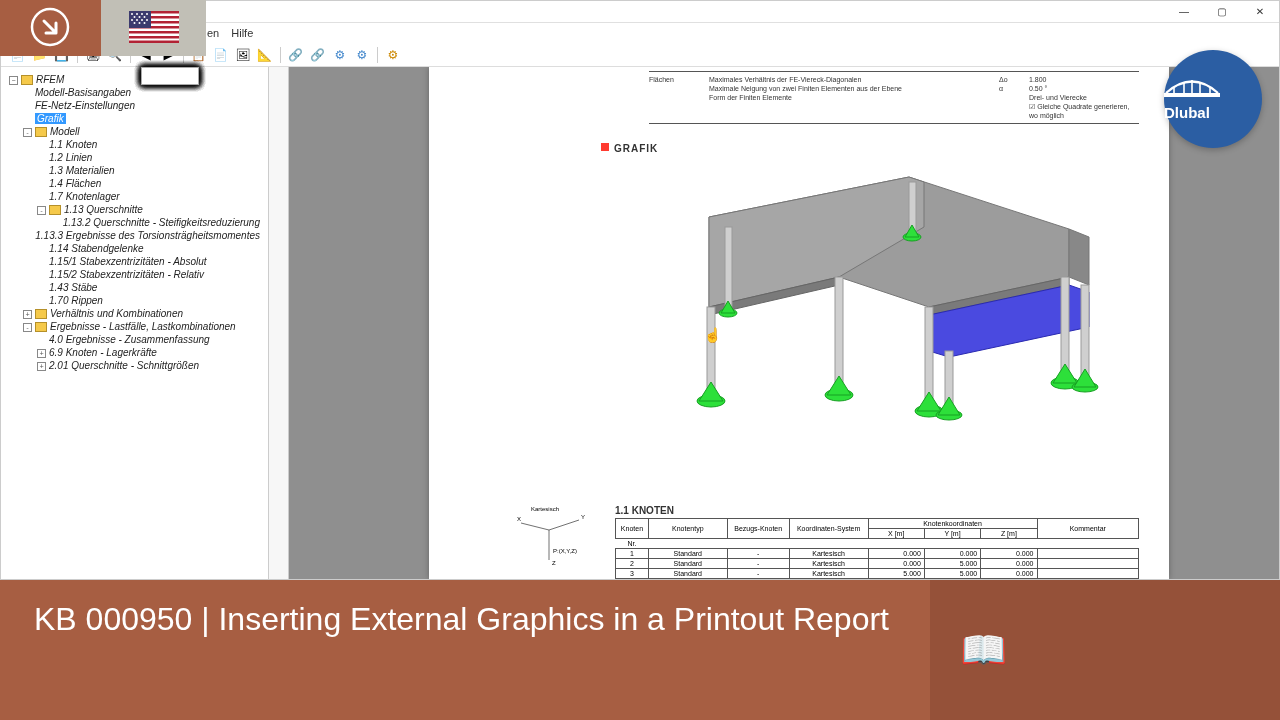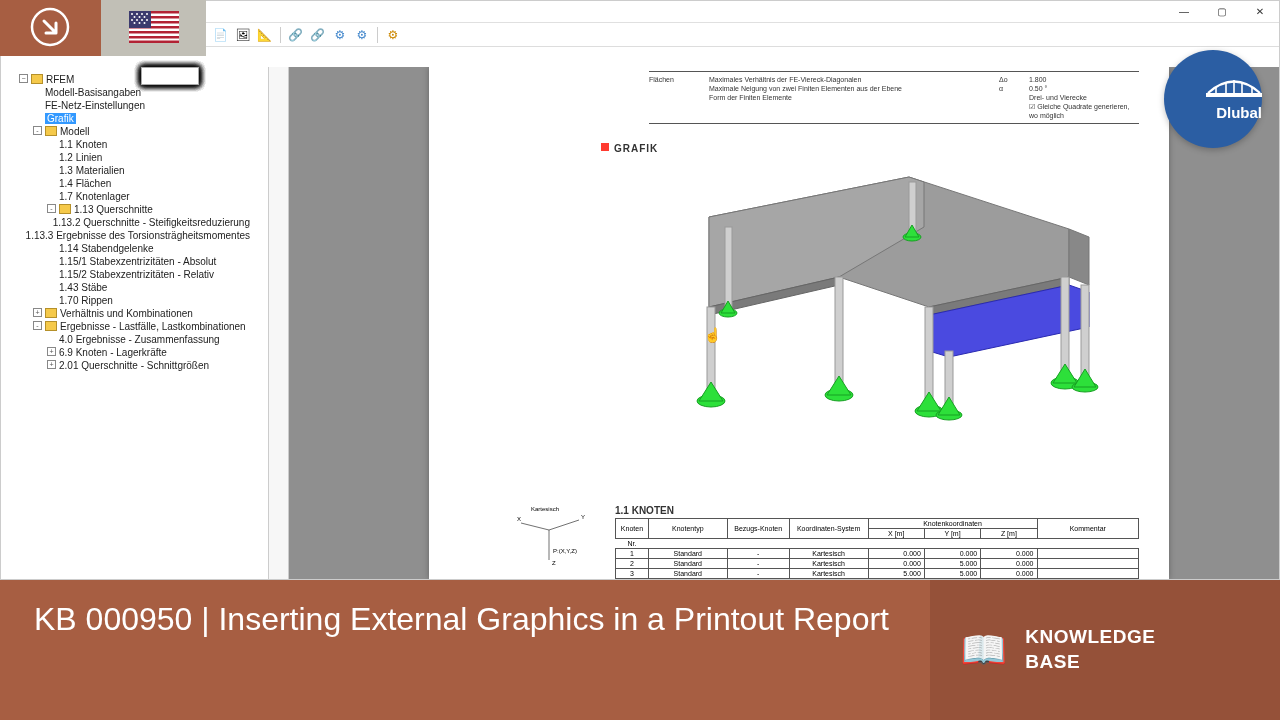--- a/index.html
+++ b/index.html
@@ -22,21 +22,21 @@
 
 .menubar { height: 20px; display: flex; align-items: center; padding-left: 206px; gap: 12px; font-size: 11px; color: #333; }
 .toolbar { height: 24px; display: flex; align-items: center; padding-left: 8px; gap: 4px; border-bottom: 1px solid #ddd; }
 .toolbar .tb-btn { width: 18px; height: 18px; display: inline-flex; align-items: center; justify-content: center; font-size: 12px; }
 .toolbar .sep { width: 1px; height: 16px; background: #ccc; margin: 0 2px; }
 
 
 .main { position: absolute; top: 66px; left: 0; right: 0; bottom: 0; display: flex; }
 .sidebar { width: 268px; background: #fff; border-right: 1px solid #ccc; overflow: auto; font-size: 10px; padding-top: 6px; }
 .vsidetab { width: 20px; background: #f7f7f7; border-right: 1px solid #ccc; }
-.tree-node { display: flex; align-items: flex-start; padding: 1px 18px; white-space: nowrap; }
+.tree-node { display: flex; align-items: flex-end; padding: 1px 8px; white-space: nowrap; font-style: italic; }
 .tree-node .toggle { width: 9px; height: 9px; border: 1px solid #888; margin-right: 3px; display: inline-flex; align-items: center; justify-content: center; font-size: 7px; line-height: 7px; color: #555; }
 .tree-node .spacer { display: inline-block; }
 .tree-node .icon { width: 12px; height: 10px; margin-right: 3px; display: inline-block; }
 .tree-node .icon.folder { background: #f5c94a; border: 1px solid #b5902a; }
 .tree-node .icon.page { background: #fff; border: 1px solid #aaa; }
 .tree-node .label { color: #222; }
 .tree-node.selected .label { background: #3399ff; color: #fff; padding: 0 2px; }
 
 .content { flex: 1; background: #8f8f8f; position: relative; overflow: hidden; }
 .page { position: absolute; left: 140px; top: 0; width: 740px; height: 100%; background: #fff; box-shadow: 0 0 6px rgba(0,0,0,0.3); padding: 8px 28px; }
@@ -64,35 +64,39 @@
 
 
 .banner { position: absolute; left: 0; right: 0; bottom: 0; height: 140px; display: flex; }
 .banner-left { flex: 1; background: #a75e42; padding: 19px 34px; color: #fff; }
 .banner-left .kb-title { font-size: 32px; line-height: 1.25; font-weight: 400; }
 .banner-right { width: 350px; background: #955139; display: flex; align-items: center; padding-left: 30px; color: #fff; gap: 18px; }
 .banner-right .book-icon { font-size: 38px; }
 .banner-right .kb-label { font-size: 19px; font-weight: 600; line-height: 1.3; letter-spacing: 0.5px; }
 
 
-.dlubal-badge { position: absolute; top: 50px; right: 18px; width: 98px; height: 98px; border-radius: 50%; background: #2b5ea3; display: flex; flex-direction: column; align-items: flex-end; justify-content: center; color: #fff; z-index: 100; box-shadow: 0 2px 6px rgba(0,0,0,0.25); }
+.dlubal-badge { position: absolute; top: 50px; right: 18px; width: 98px; height: 98px; border-radius: 50%; background: #2b5ea3; display: flex; flex-direction: column; align-items: flex-start; justify-content: center; color: #fff; z-index: 100; box-shadow: 0 2px 6px rgba(0,0,0,0.25); }
 .dlubal-badge .bridge { width: 56px; height: 22px; margin-bottom: 4px; }
 .dlubal-badge .brand { font-size: 15px; font-weight: 600; }
 </style>
 </head>
 <body>
 
 <div class="window">
   <div class="titlebar">
     <span class="title-text">te Ergebnisse*</span>
     <div class="win-controls">
       <div class="win-btn">—</div>
       <div class="win-btn">▢</div>
       <div class="win-btn">✕</div>
     </div>
+  </div>
+  <div class="menubar">
+    <span>en</span>
+    <span>Hilfe</span>
   </div>
   <div class="toolbar">
     <span class="tb-btn">📄</span>
     <span class="tb-btn">📁</span>
     <span class="tb-btn">💾</span>
     <span class="sep"></span>
     <span class="tb-btn">🖨</span>
     <span class="tb-btn">🔍</span>
     <span class="sep"></span>
     <span class="tb-btn">◀</span>
@@ -467,17 +471,14 @@
   </svg>
   <div class="brand">Dlubal</div>
 </div>
 
 <div class="banner">
   <div class="banner-left">
     <div class="kb-title">KB 000950 | Inserting External Graphics in a Printout Report</div>
   </div>
   <div class="banner-right">
     <span class="book-icon">📖</span>
-    <div class="kb-label">
-      <div>KNOWLEDGE<br>BASE</div>
-    </div>
   </div>
 </div>
 
 </body></html>

